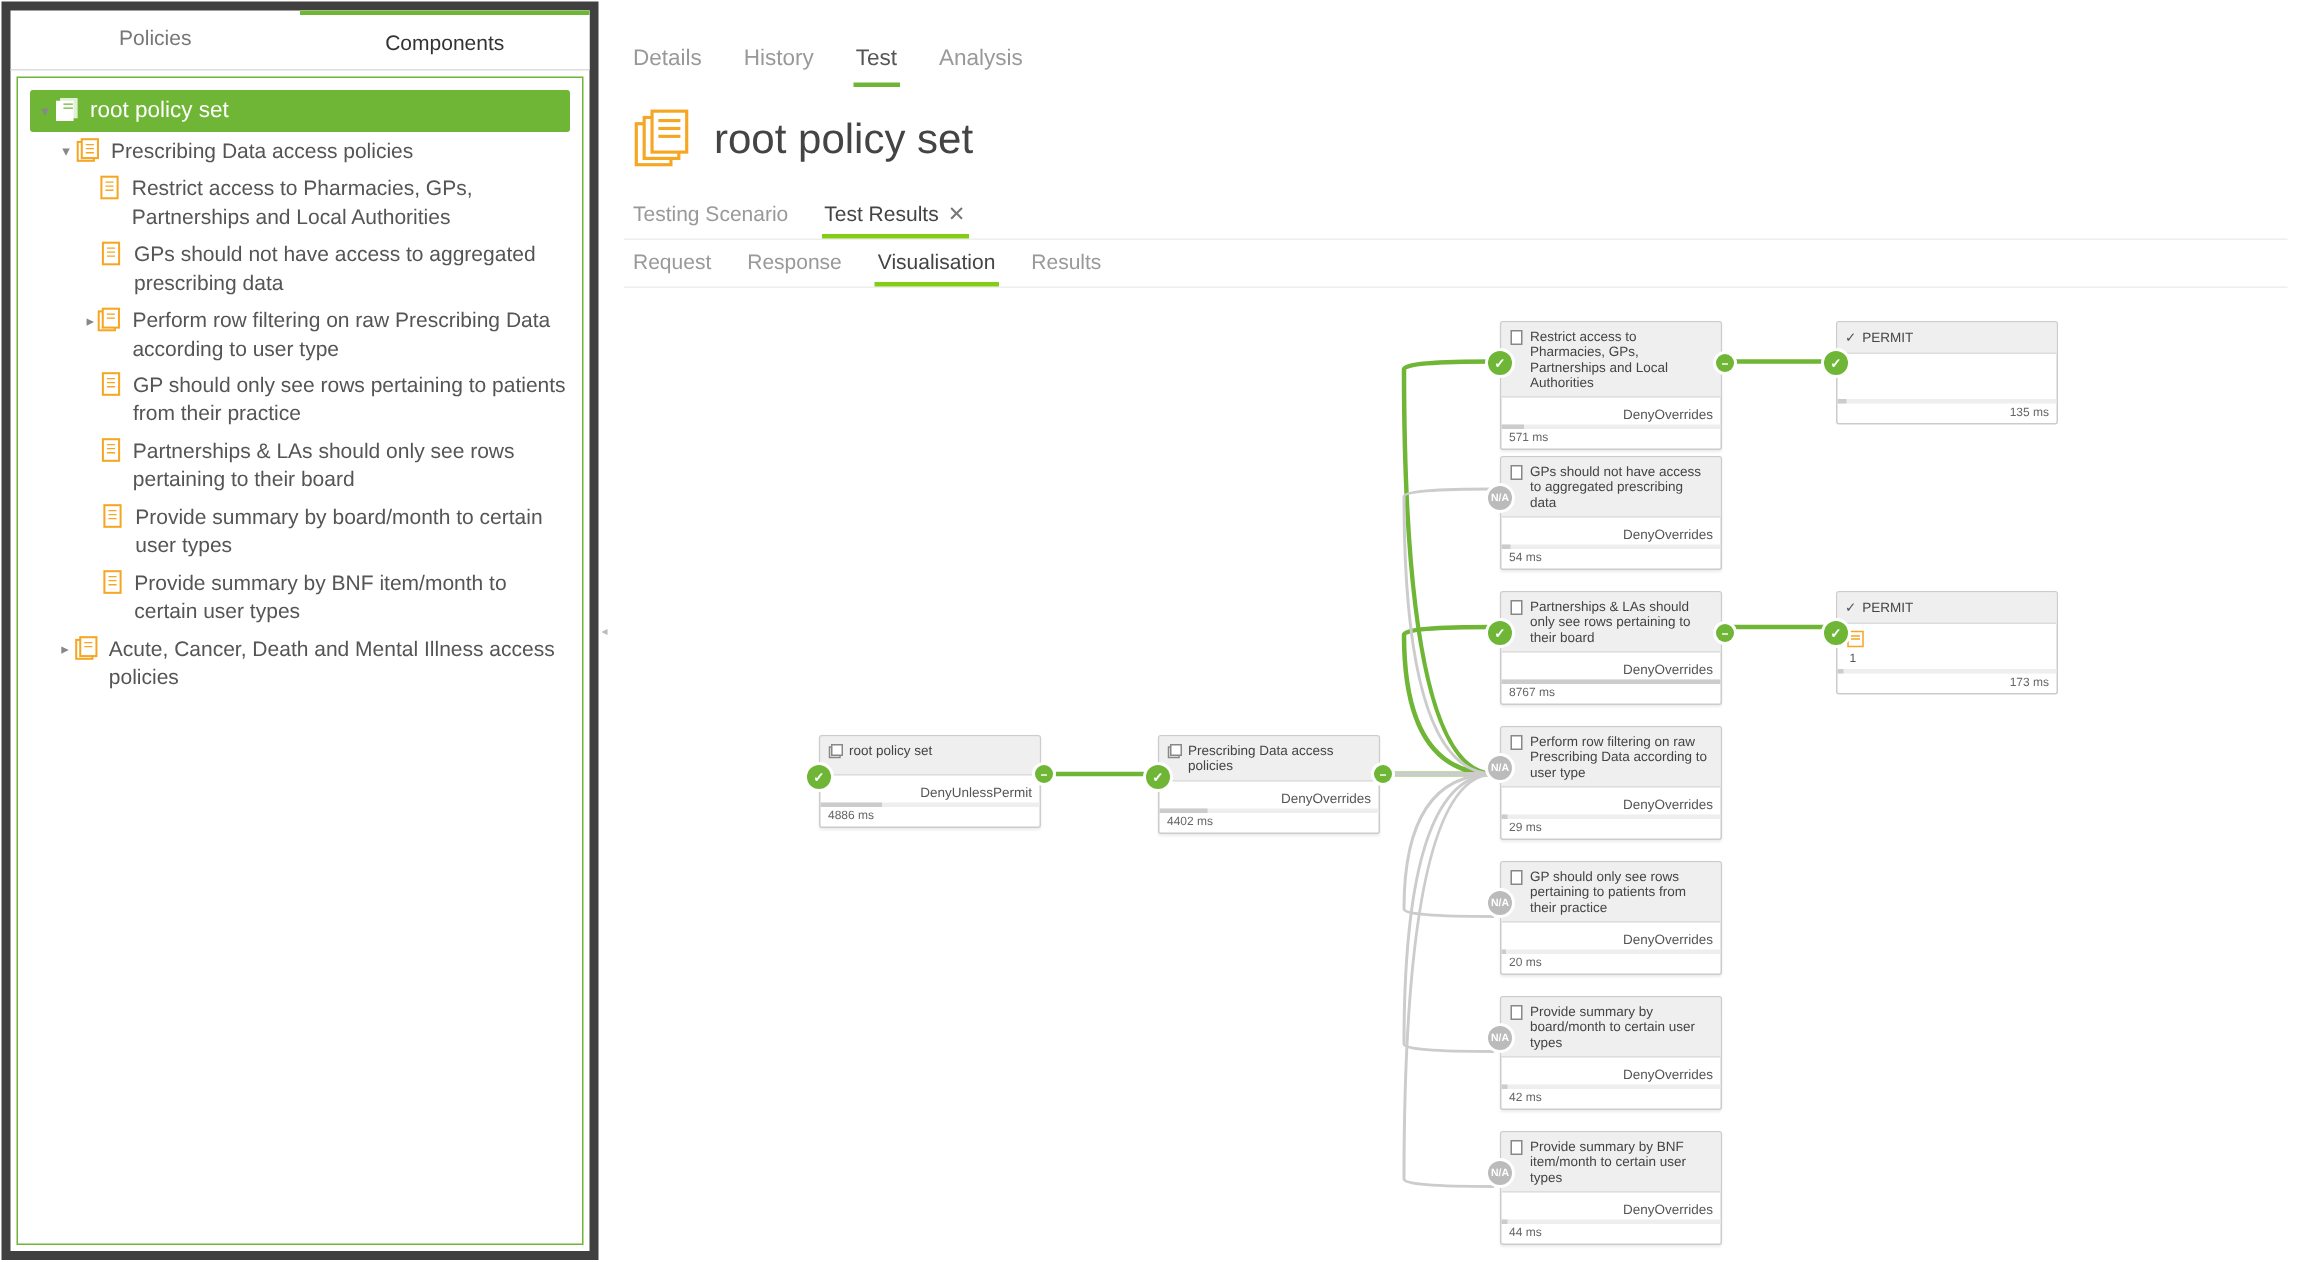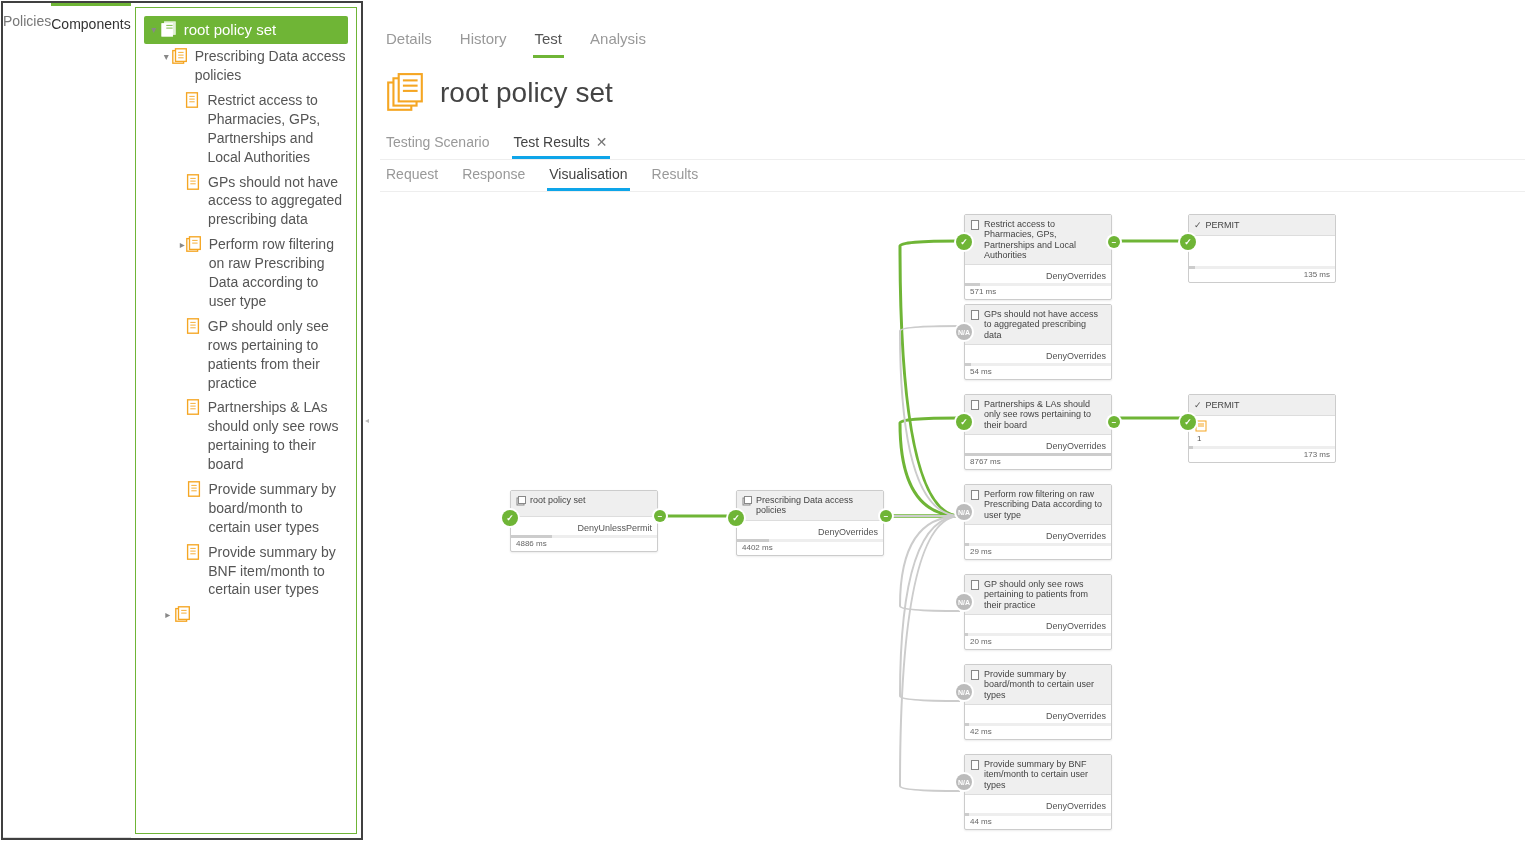--- a/index.html
+++ b/index.html
@@ -1,18 +1,18 @@
 <!DOCTYPE html>
 <html><head>
 <meta charset="utf-8">
 <style>
 *{box-sizing:border-box;margin:0;padding:0}
 body{font-family:'Segoe UI',Arial,sans-serif;font-size:13px;color:#555;background:#fff;width:1535px;height:841px;overflow:hidden}
 .app{display:flex;width:100%;height:100%}
-.left-panel{width:362px;background:#fff;border:2px solid #404040;margin:1px;display:flex;flex-direction:row}
+.left-panel{width:398px;background:#fff;border:6px solid #404040;margin:1px;display:flex;flex-direction:column}
 .left-tabs{display:flex;border-bottom:1px solid #ddd}
 .left-tab{flex:1;text-align:center;padding:10px 0;cursor:pointer;font-size:14px;color:#777}
 .left-tab.active{background:#fff;color:#333;border-top:3px solid #6fb536;font-weight:500}
 .tree-container{flex:1;padding:8px;overflow:auto;margin:4px;border:1px solid #6fb536}
 .tree-item{display:flex;align-items:flex-start;padding:3px 2px;cursor:pointer}
 .tree-arrow{width:12px;text-align:center;color:#888;font-size:10px;margin-top:4px}
 .tree-icon{width:18px;height:18px;margin-right:6px;flex-shrink:0}
 .tree-label{font-size:14px;line-height:1.35;color:#555}
 .tree-root{background:#6fb536;color:#fff;border-radius:2px;padding:4px 4px}
 .tree-root .tree-label{color:#fff;font-size:15px}
@@ -20,21 +20,21 @@
 .indent-2{padding-left:36px}
 .main-panel{flex:1;padding:20px 10px;overflow:hidden;position:relative}
 .top-tabs{display:flex;gap:24px;padding:6px 4px 0}
 .top-tab{font-size:15px;color:#999;padding:4px 2px 8px;cursor:pointer}
 .top-tab.active{color:#555;border-bottom:3px solid #6fb536}
 .title-row{display:flex;align-items:center;padding:14px 4px;gap:14px}
 .title-icon{width:42px;height:42px}
 .page-title{font-size:28px;font-weight:400;color:#444}
 .sub-tabs, .sub-sub-tabs{display:flex;gap:20px;padding:0 4px;border-bottom:1px solid #eee}
 .sub-tab{font-size:14px;color:#999;padding:6px 2px;cursor:pointer}
-.sub-tab.active{color:#444;border-bottom:3px solid #0ea5e9}
+.sub-tab.active{color:#444;border-bottom:3px solid #84cc16}
 .sub-tab .close{margin-left:6px;color:#777;cursor:pointer}
 .canvas{position:relative;height:650px;margin-top:4px}
 svg.edges{position:absolute;top:0;left:0;width:100%;height:100%;pointer-events:none}
 .node{position:absolute;width:148px;border:1px solid #ccc;border-radius:2px;background:#fff;font-size:9px;box-shadow:0 1px 2px rgba(0,0,0,0.08)}
 .node-header{background:#efefef;padding:4px 5px;display:flex;align-items:flex-start;gap:4px;border-bottom:1px solid #ddd;min-height:26px}
 .node-header .ni{width:10px;height:10px;flex-shrink:0;margin-top:1px}
 .node-title{font-size:9px;line-height:1.15;color:#444}
 .node-body{padding:6px 5px 2px;text-align:right;font-size:9px;color:#555}
 .node-footer{padding:1px 5px 3px;text-align:left;font-size:8px;color:#666}
 .node-bar{height:3px;background:#eee;position:relative}
@@ -153,20 +153,21 @@
           <span class="tree-label">Provide summary by BNF item/month to certain user types</span>
         </div>
       <div class="tree-item indent-1">
         <span class="tree-arrow">▸</span>
         <svg class="tree-icon" viewBox="0 0 20 20">
             <rect x="2" y="4" width="12" height="14" fill="none" stroke="#f5a623" stroke-width="1.5"></rect>
             <rect x="5" y="2" width="12" height="14" fill="#fff" stroke="#f5a623" stroke-width="1.5"></rect>
             <line x1="8" y1="6" x2="14" y2="6" stroke="#f5a623"></line>
             <line x1="8" y1="9" x2="14" y2="9" stroke="#f5a623"></line>
           </svg>
+        <span class="tree-label">Acute, Cancer, Death and Mental Illness access policies</span>
       </div>
     </div>
   </div>
 
   <div class="splitter-handle">
       <span>◂</span>
     </div>
 
   <div class="main-panel">
     <div class="top-tabs">

